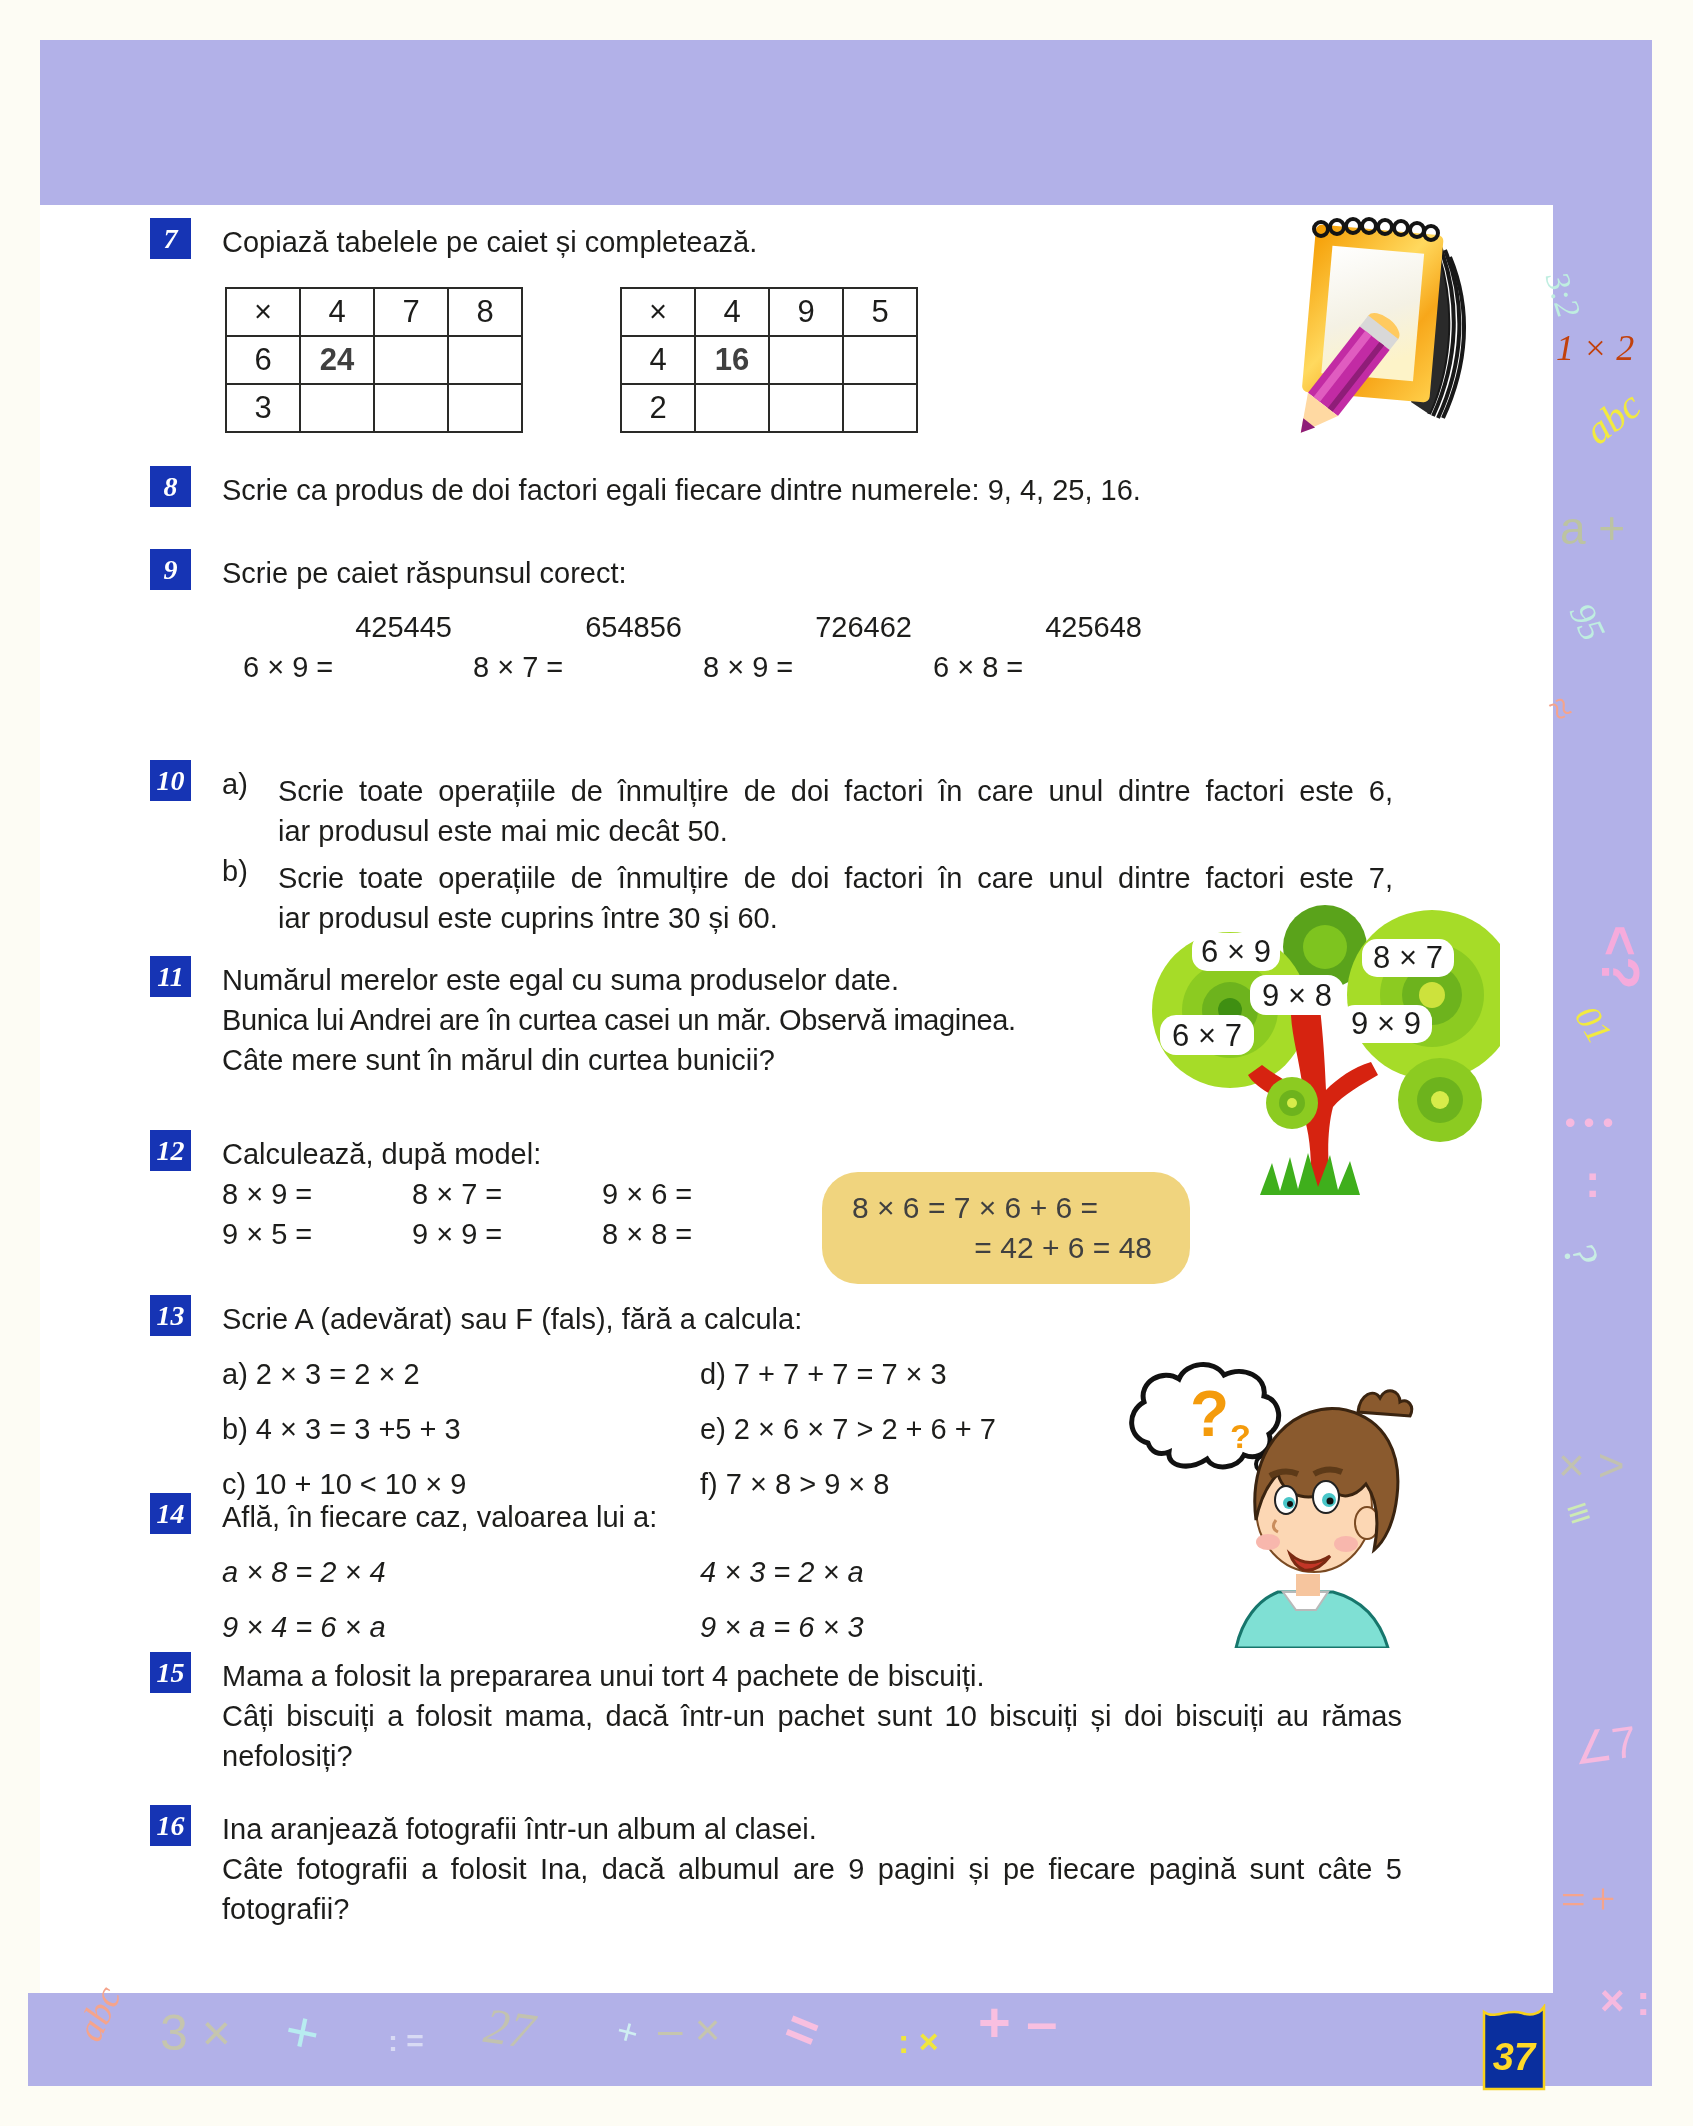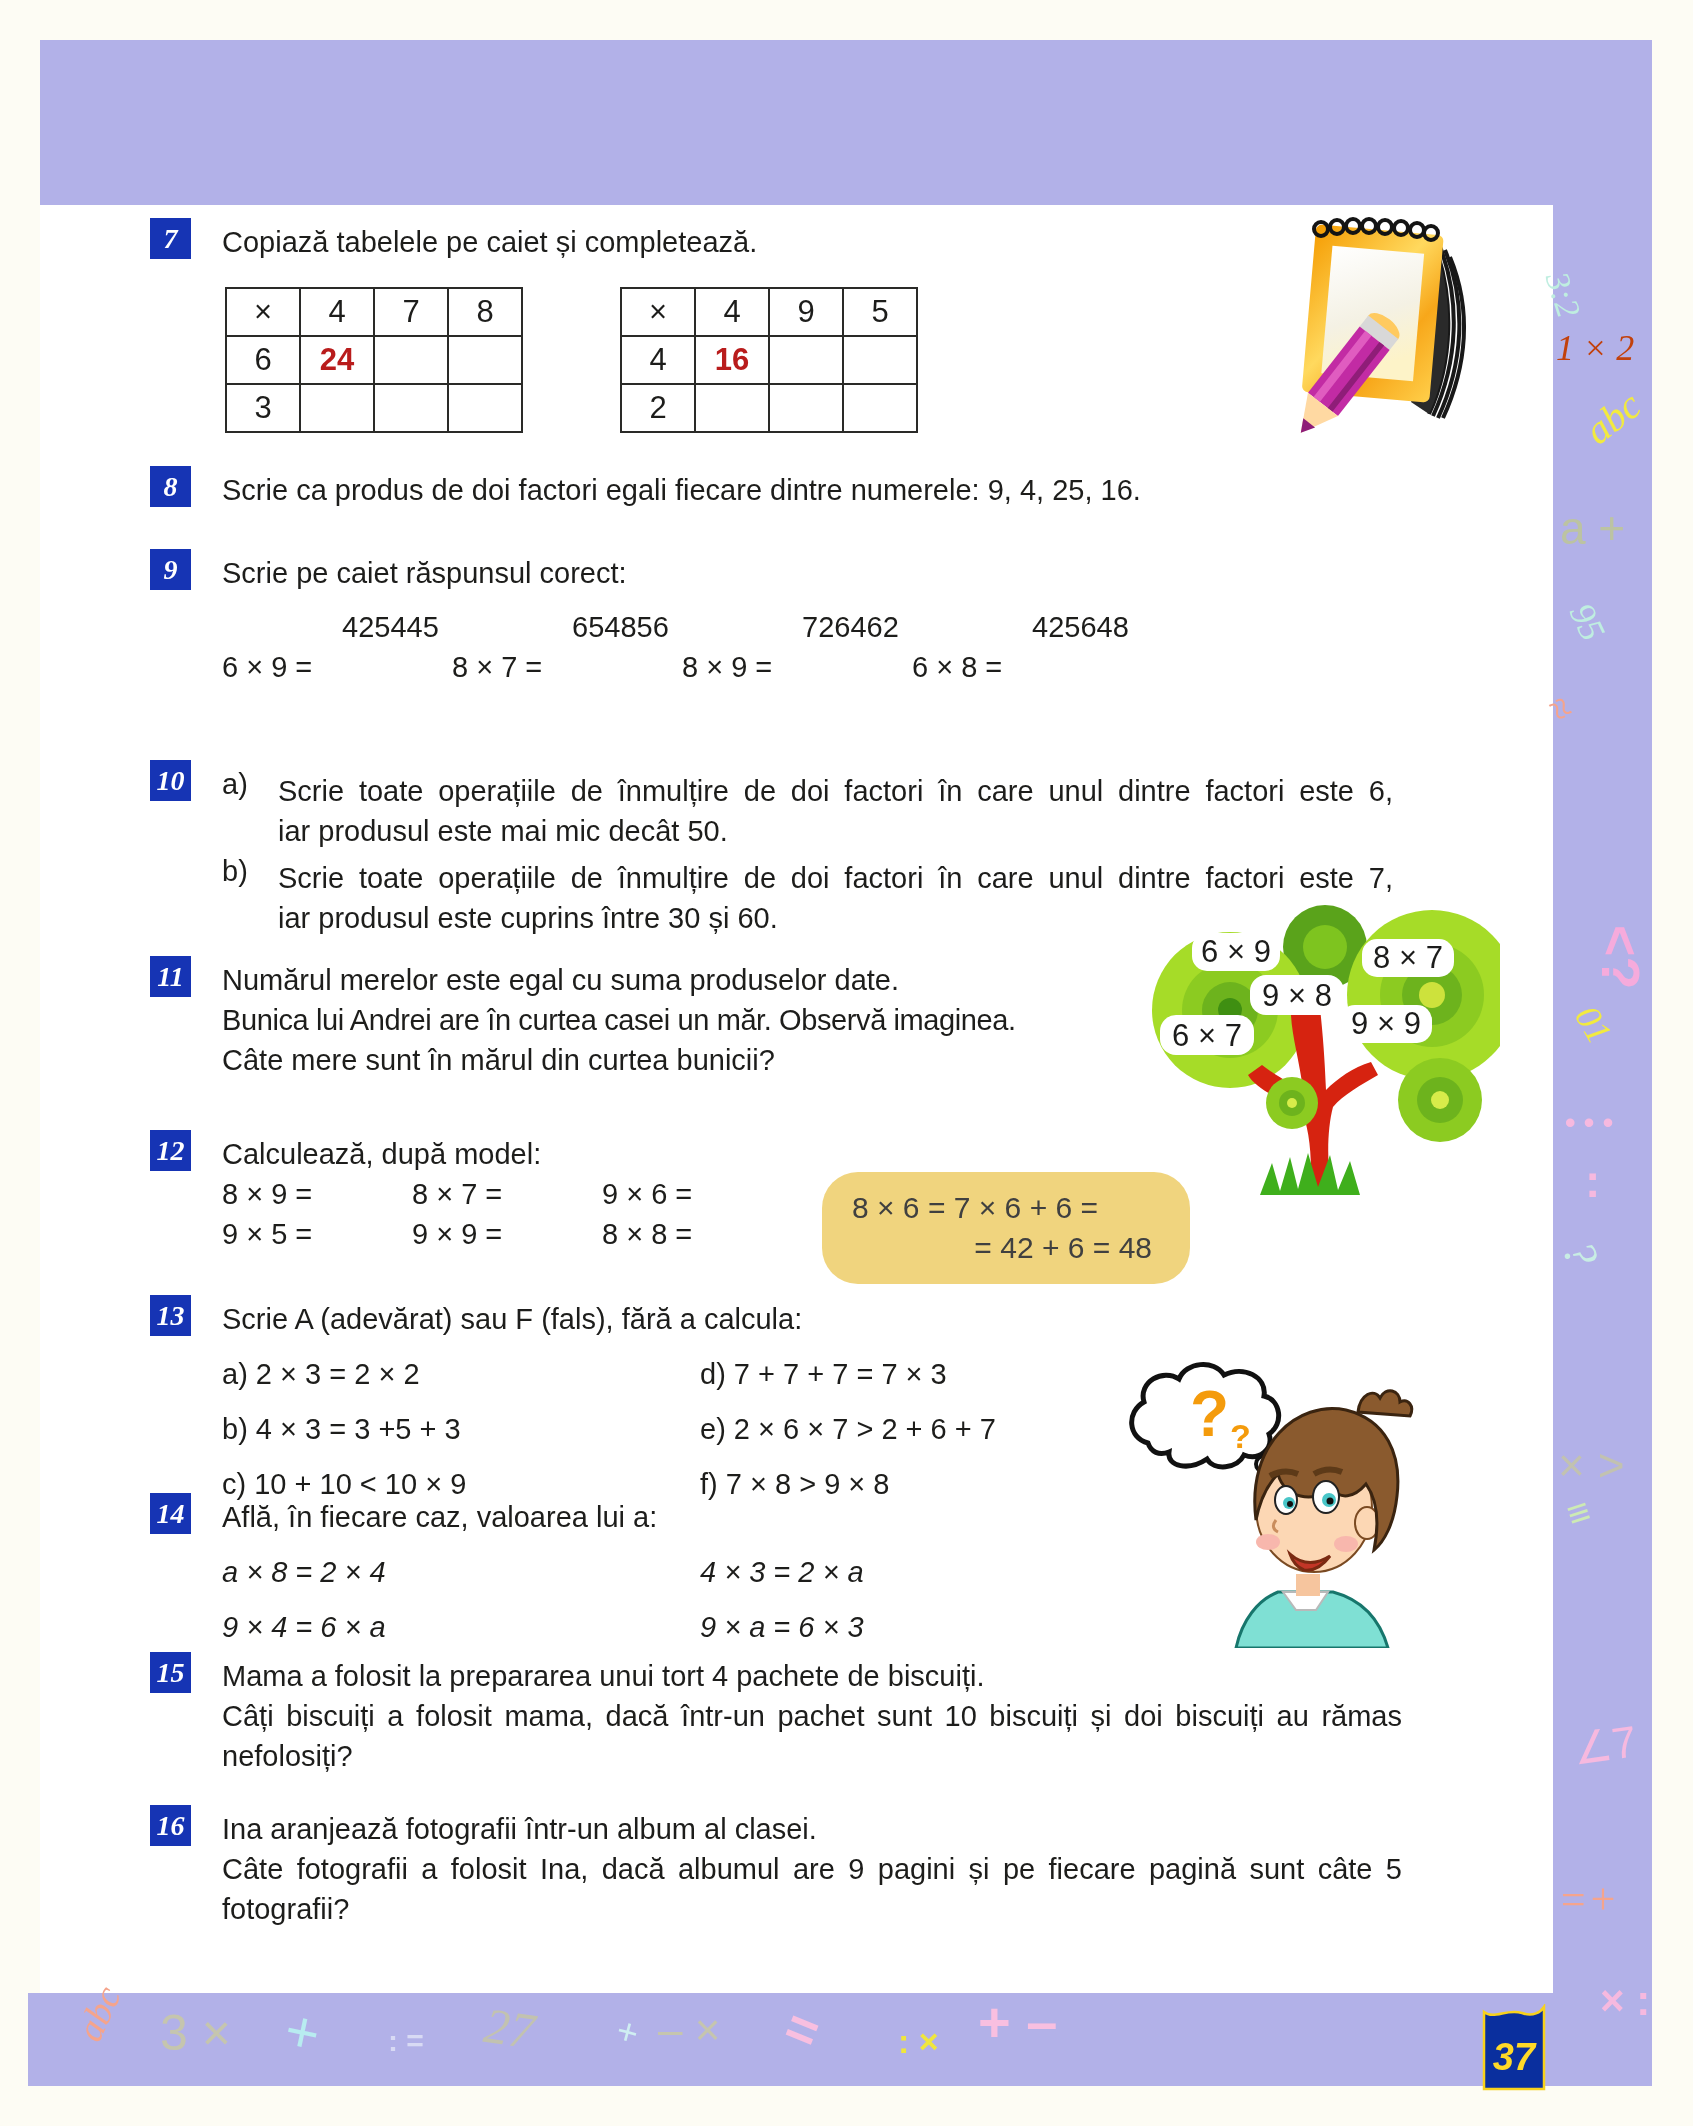--- a/index.html
+++ b/index.html
@@ -29,26 +29,26 @@
   .jline{text-align:justify;text-align-last:justify;width:1115px;margin-top:7px;}
   .jpara{text-align:justify;width:1180px;}
 
   
   .tables-row{position:absolute;left:225px;top:287px;display:flex;gap:97px;}
   table.mult{border-collapse:collapse;}
   table.mult td{
     width:72px;height:46px;border:2px solid #2a2a28;
     text-align:center;vertical-align:middle;font-size:31px;padding:0;
   }
-  td.green{color:#b91c1c;font-weight:bold;}
+  td.green{color:#404040;font-weight:bold;}
 
   
   .g9-row{display:flex;margin-top:14px;}
   .g9{display:flex;width:230px;}
-  .g9 .lbl{width:120px;margin-top:40px;white-space:nowrap;}
+  .g9 .lbl{width:120px;margin-top:40px;white-space:nowrap;margin-left:21px;}
   .g9 .opts{display:flex;flex-direction:row;}
   .g9 .opts div{height:40px;}
 
   
   .item10{display:flex;}
   .item10 .tag{width:56px;flex:0 0 56px;}
   
   .r12{display:flex;}
   .r12 div{width:190px;white-space:nowrap;}
   

